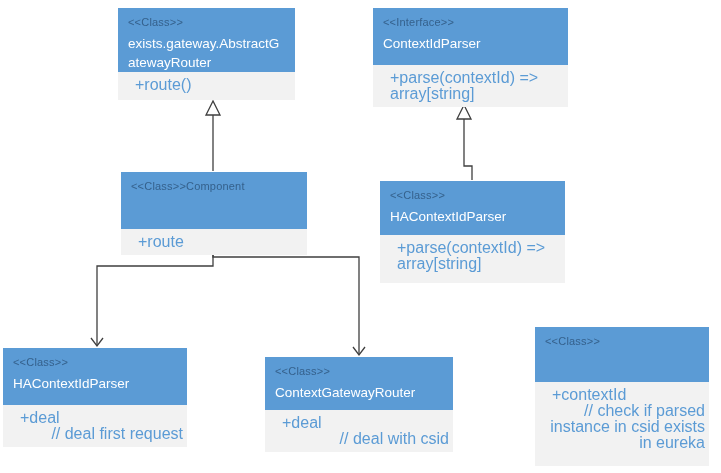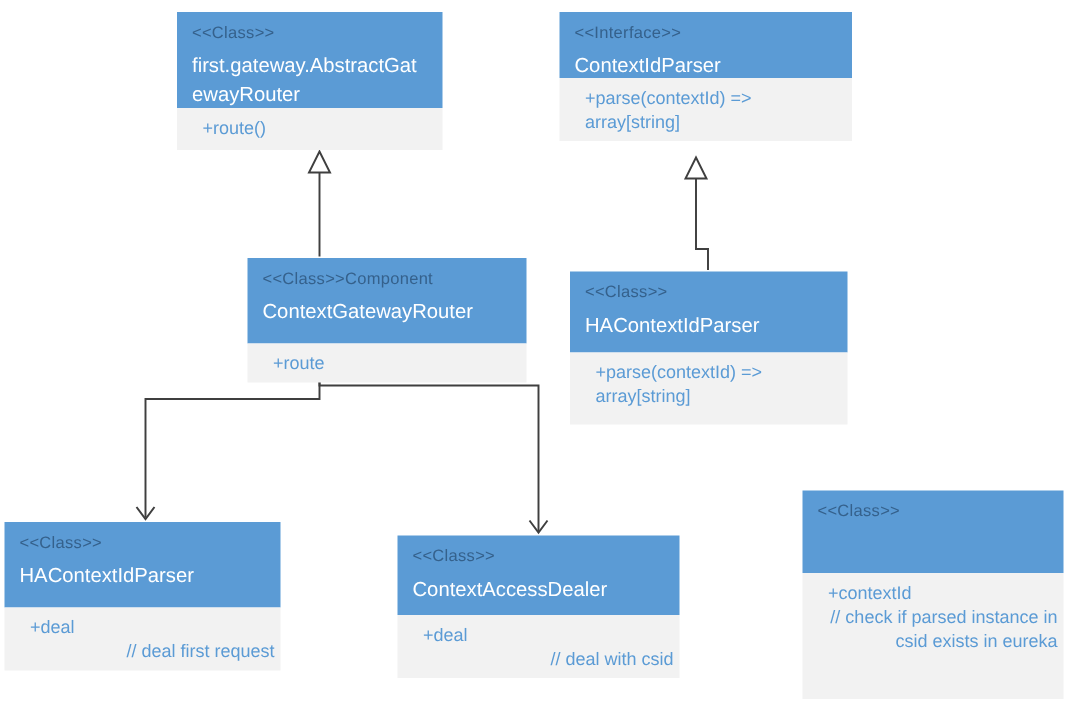--- a/index.html
+++ b/index.html
@@ -32,21 +32,21 @@
   .cname {
     font-size: 13.5px;
     line-height: 19px;
     overflow-wrap: anywhere;
     word-break: break-all;
   }
   .uml-body {
     box-sizing: border-box;
     background: #F2F2F2;
     color: #5B9BD5;
-    font-size: 12px;
+    font-size: 16px;
     line-height: 16px;
     padding: 5px 4px 5px 0;
   }
   .member { padding-left: 17px; overflow-wrap: anywhere; }
   .member.comment { padding-left: 11px; text-align: right; }
   #connectors {
     position: absolute;
     left: 0; top: 0;
     pointer-events: none;
   }
@@ -85,41 +85,40 @@
 
     <g>
       <path d="M213,250 L213,257 L359,257 L359,354"></path>
       <polyline points="353,347 359,355 365,347"></polyline>
     </g>
   </svg>
 
   <div class="uml-box" style="left:118px;top:8px;width:177px;">
     <div class="uml-header" style="height:64px">
       <div class="stereo">&lt;&lt;Class&gt;&gt;</div>
-      <div class="cname">first.gateway.AbstractGatewayRouter</div>
+      <div class="cname">exists.gateway.AbstractGatewayRouter</div>
     </div>
     <div class="uml-body" style="min-height:28px">
       <div class="member">+route()</div>
     </div>
   </div>
 
   <div class="uml-box" style="left:373px;top:8px;width:195px;">
-    <div class="uml-header" style="height:44px">
+    <div class="uml-header" style="height:57px">
       <div class="stereo">&lt;&lt;Interface&gt;&gt;</div>
       <div class="cname">ContextIdParser</div>
     </div>
     <div class="uml-body" style="min-height:38px">
       <div class="member">+parse(contextId) =&gt; array[string]</div>
     </div>
   </div>
 
-  <div class="uml-box" style="left:121px;top:172px;width:186px;margin-left:44px;">
+  <div class="uml-box" style="left:121px;top:172px;width:186px;">
     <div class="uml-header" style="height:57px">
       <div class="stereo">&lt;&lt;Class&gt;&gt;Component</div>
-      <div class="cname">ContextGatewayRouter</div>
     </div>
     <div class="uml-body" style="min-height:21px">
       <div class="member">+route</div>
     </div>
   </div>
 
   <div class="uml-box" style="left:380px;top:181px;width:185px;">
     <div class="uml-header" style="height:54px">
       <div class="stereo">&lt;&lt;Class&gt;&gt;</div>
       <div class="cname">HAContextIdParser</div>
@@ -136,21 +135,21 @@
     </div>
     <div class="uml-body" style="min-height:38px">
       <div class="member">+deal</div>
       <div class="member comment">// deal first request</div>
     </div>
   </div>
 
   <div class="uml-box" style="left:265px;top:357px;width:188px;">
     <div class="uml-header" style="height:53px">
       <div class="stereo">&lt;&lt;Class&gt;&gt;</div>
-      <div class="cname">ContextAccessDealer</div>
+      <div class="cname">ContextGatewayRouter</div>
     </div>
     <div class="uml-body" style="min-height:40px">
       <div class="member">+deal</div>
       <div class="member comment">// deal with csid</div>
     </div>
   </div>
 
   <div class="uml-box" style="left:535px;top:327px;width:174px;">
     <div class="uml-header" style="height:55px">
       <div class="stereo">&lt;&lt;Class&gt;&gt;</div>

